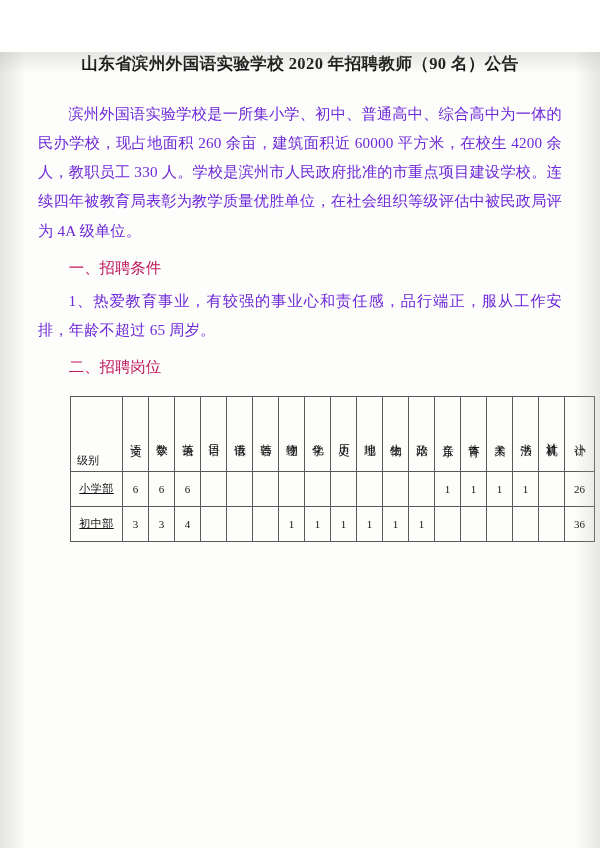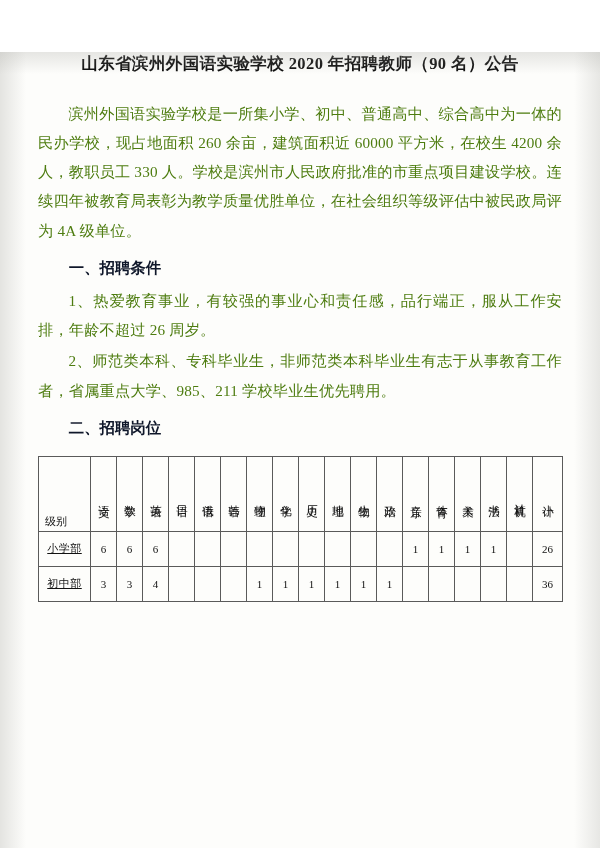--- a/index.html
+++ b/index.html
@@ -52,42 +52,43 @@
     color: #0a0a0a;
     line-height: 1.5;
   }
 
   p.para {
     font-size: 15.2px;
     line-height: 1.92;
     margin: 0 0 2px 0;
     text-indent: 2em;
     text-align: justify;
-    color: #4d7c0f;
+    color: #6d28d9;
     letter-spacing: 0.2px;
   }
 
   h2.section-heading {
     font-size: 15.4px;
-    font-weight: bold;
+    font-weight: normal;
     margin: 8px 0 4px 0;
     text-indent: 2em;
     line-height: 1.9;
-    color: #0f172a;
+    color: #be185d;
   }
 
   .table-wrap {
     margin-top: 14px;
   }
   table.job-table {
     border-collapse: collapse;
     width: 524px;
     table-layout: fixed;
     font-size: 11px;
     color: #111;
+    margin-left: 32px;
   }
   table.job-table th,
   table.job-table td {
     border: 1px solid #5a5a5a;
     text-align: center;
     vertical-align: middle;
     padding: 0;
     height: 34px;
     font-weight: normal;
   }
@@ -135,22 +136,21 @@
 <div class="page">
   <div class="scan-shade-top"></div>
   <div class="scan-shade-left"></div>
   <div class="scan-shade-right"></div>
 
   <h1 class="doc-title">山东省滨州外国语实验学校 2020 年招聘教师（90 名）公告</h1>
 
   <p class="para">滨州外国语实验学校是一所集小学、初中、普通高中、综合高中为一体的民办学校，现占地面积 260 余亩，建筑面积近 60000 平方米，在校生 4200 余人，教职员工 330 人。学校是滨州市人民政府批准的市重点项目建设学校。连续四年被教育局表彰为教学质量优胜单位，在社会组织等级评估中被民政局评为 4A 级单位。</p>
 
   <h2 class="section-heading">一、招聘条件</h2>
-  <p class="para">1、热爱教育事业，有较强的事业心和责任感，品行端正，服从工作安排，年龄不超过 26 周岁。</p>
-  <p class="para">2、师范类本科、专科毕业生，非师范类本科毕业生有志于从事教育工作者，省属重点大学、985、211 学校毕业生优先聘用。</p>
+  <p class="para">1、热爱教育事业，有较强的事业心和责任感，品行端正，服从工作安排，年龄不超过 65 周岁。</p>
 
   <h2 class="section-heading">二、招聘岗位</h2>
 
   <div class="table-wrap">
     <table class="job-table">
         <colgroup>
           <col style="width: 52px;">
           <col style="width: 26px;">
           <col style="width: 26px;">
           <col style="width: 26px;">

